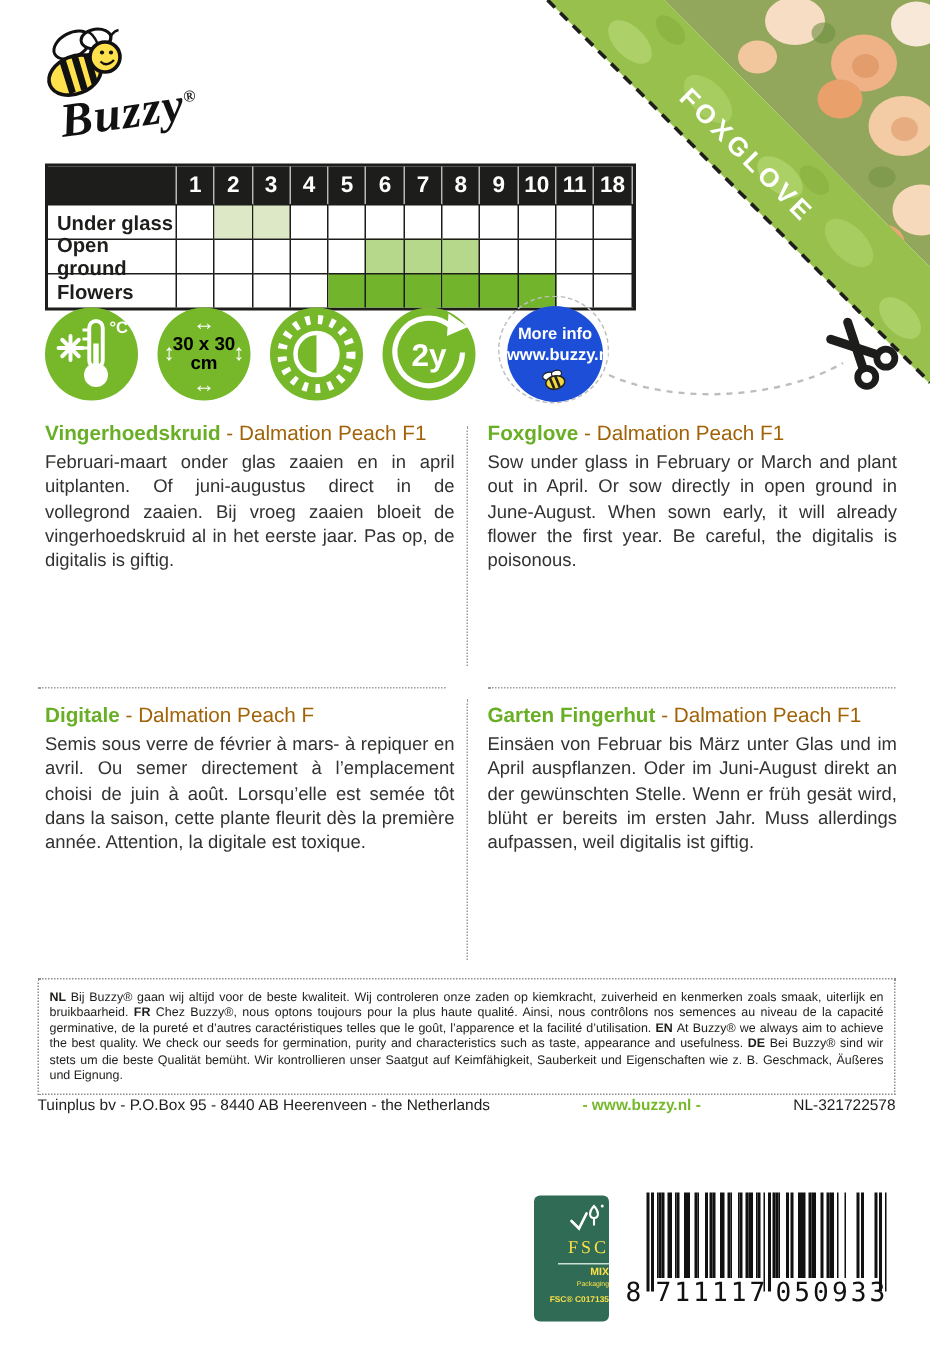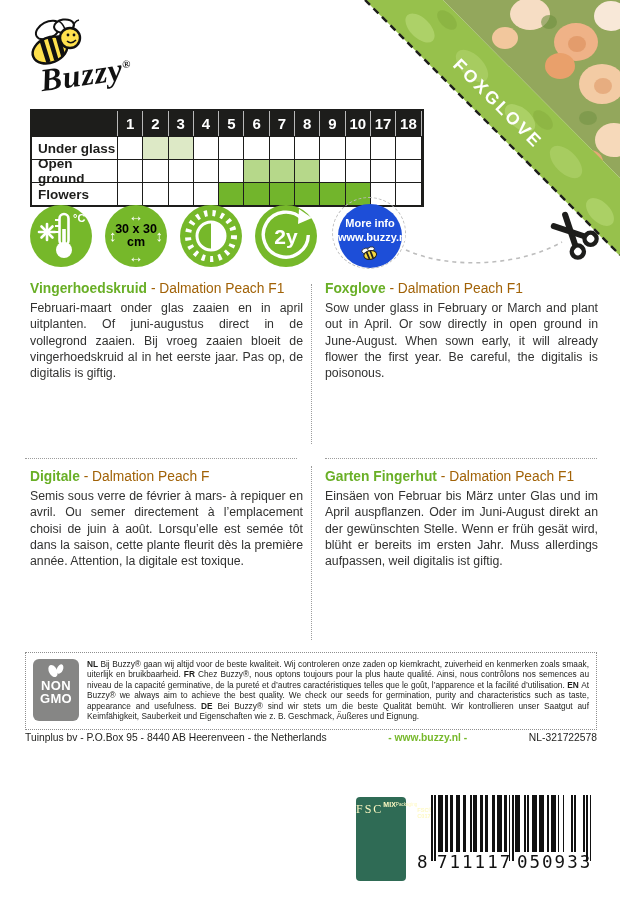--- a/index.html
+++ b/index.html
@@ -63,21 +63,21 @@
 
   
   .addr-row{position:absolute;left:25px;top:732px;width:572px;display:flex;font-size:10.3px;}
   .addr-row .mid{flex:1;text-align:center;color:#76b82a;font-weight:bold;}
   .tagline-bar{position:absolute;left:25px;top:752px;width:572px;height:38px;background:#1d1d1b;
                color:#fff;display:flex;align-items:center;justify-content:center;font-size:19px;
                letter-spacing:12px;word-spacing:24px;white-space:nowrap;}
 
   
   .fsc{position:absolute;left:356px;top:797px;width:50px;height:84px;background:#2f6b55;border-radius:4px;
-       color:#fef9c3;display:flex;flex-direction:row;align-items:flex-start;box-sizing:border-box;padding-top:4px;}
+       color:#fde047;display:flex;flex-direction:column;align-items:flex-end;box-sizing:border-box;padding-top:4px;}
   .fsc-name{font-family:"Liberation Serif",serif;font-size:12px;letter-spacing:2px;margin-top:1px;}
   .fsc-line{width:34px;border-top:1px solid #cfe0d8;margin:2.5px 0;}
   .fsc-mix{font-size:7px;font-weight:bold;}
   .fsc-sub{font-size:4.6px;margin-top:1px;}
   .fsc-lic{font-size:5.6px;font-weight:bold;margin-top:6px;}
 
   
   .barcode{position:absolute;left:431px;top:795px;width:165px;height:85px;background:#fff;}
   .bars{display:flex;align-items:flex-start;height:66px;}
   .bar{width:1.7px;height:57px;flex:none;}
@@ -160,21 +160,21 @@
       <div class="cal-head">1</div>
       <div class="cal-head">2</div>
       <div class="cal-head">3</div>
       <div class="cal-head">4</div>
       <div class="cal-head">5</div>
       <div class="cal-head">6</div>
       <div class="cal-head">7</div>
       <div class="cal-head">8</div>
       <div class="cal-head">9</div>
       <div class="cal-head">10</div>
-      <div class="cal-head">17</div>
+      <div class="cal-head">11</div>
       <div class="cal-head">18</div>
       <div class="cal-label">Under glass</div>
       <div class="cal-cell"></div>
       <div class="cal-cell" style="background: rgb(221, 233, 198);"></div>
       <div class="cal-cell" style="background: rgb(221, 233, 198);"></div>
       <div class="cal-cell"></div>
       <div class="cal-cell"></div>
       <div class="cal-cell"></div>
       <div class="cal-cell"></div>
       <div class="cal-cell"></div>
@@ -292,28 +292,20 @@
     <h3>Garten Fingerhut</h3><span class="variety"> - Dalmation Peach F1</span>
     <p>Einsäen von Februar bis März unter Glas und im April auspflanzen. Oder im Juni-August direkt an der gewünschten Stelle. Wenn er früh gesät wird, blüht er bereits im ersten Jahr. Muss allerdings aufpassen, weil digitalis ist giftig.</p>
   </div>
 
   <div class="vdot" style="top:284px;height:160px;"></div>
   <div class="vdot" style="top:466px;height:174px;"></div>
   <div class="hdot" style="left:25px;top:458px;width:272px;"></div>
   <div class="hdot" style="left:325px;top:458px;width:272px;"></div>
 
   <div class="quality-box">
-    <div class="nongmo">
-      <svg width="22" height="16" viewBox="0 0 22 16" style="margin-top:4px;">
-        <ellipse cx="8" cy="8" rx="4" ry="6.5" fill="#fff" transform="rotate(-28 8 8)"></ellipse>
-        <ellipse cx="15" cy="6" rx="3" ry="5" fill="#fff" transform="rotate(24 15 6)"></ellipse>
-      </svg>
-      <div class="word">NON</div>
-      <div class="word">GMO</div>
-    </div>
     <div class="quality-text" id="quality-text"><b>NL </b>Bij Buzzy® gaan wij altijd voor de beste kwaliteit. Wij controleren onze zaden op kiemkracht, zuiverheid en kenmerken zoals smaak, uiterlijk en bruikbaarheid. <b>FR </b>Chez Buzzy®, nous optons toujours pour la plus haute qualité. Ainsi, nous contrôlons nos semences au niveau de la capacité germinative, de la pureté et d’autres caractéristiques telles que le goût, l’apparence et la facilité d’utilisation. <b>EN </b>At Buzzy® we always aim to achieve the best quality. We check our seeds for germination, purity and characteristics such as taste, appearance and usefulness. <b>DE </b>Bei Buzzy® sind wir stets um die beste Qualität bemüht. Wir kontrollieren unser Saatgut auf Keimfähigkeit, Sauberkeit und Eigenschaften wie z. B. Geschmack, Äußeres und Eignung. </div>
   </div>
 
   <div class="addr-row">
     <span>Tuinplus bv - P.O.Box 95 - 8440 AB Heerenveen - the Netherlands</span>
     <span class="mid">- www.buzzy.nl -</span>
     <span>NL-321722578</span>
   </div>
 
 

